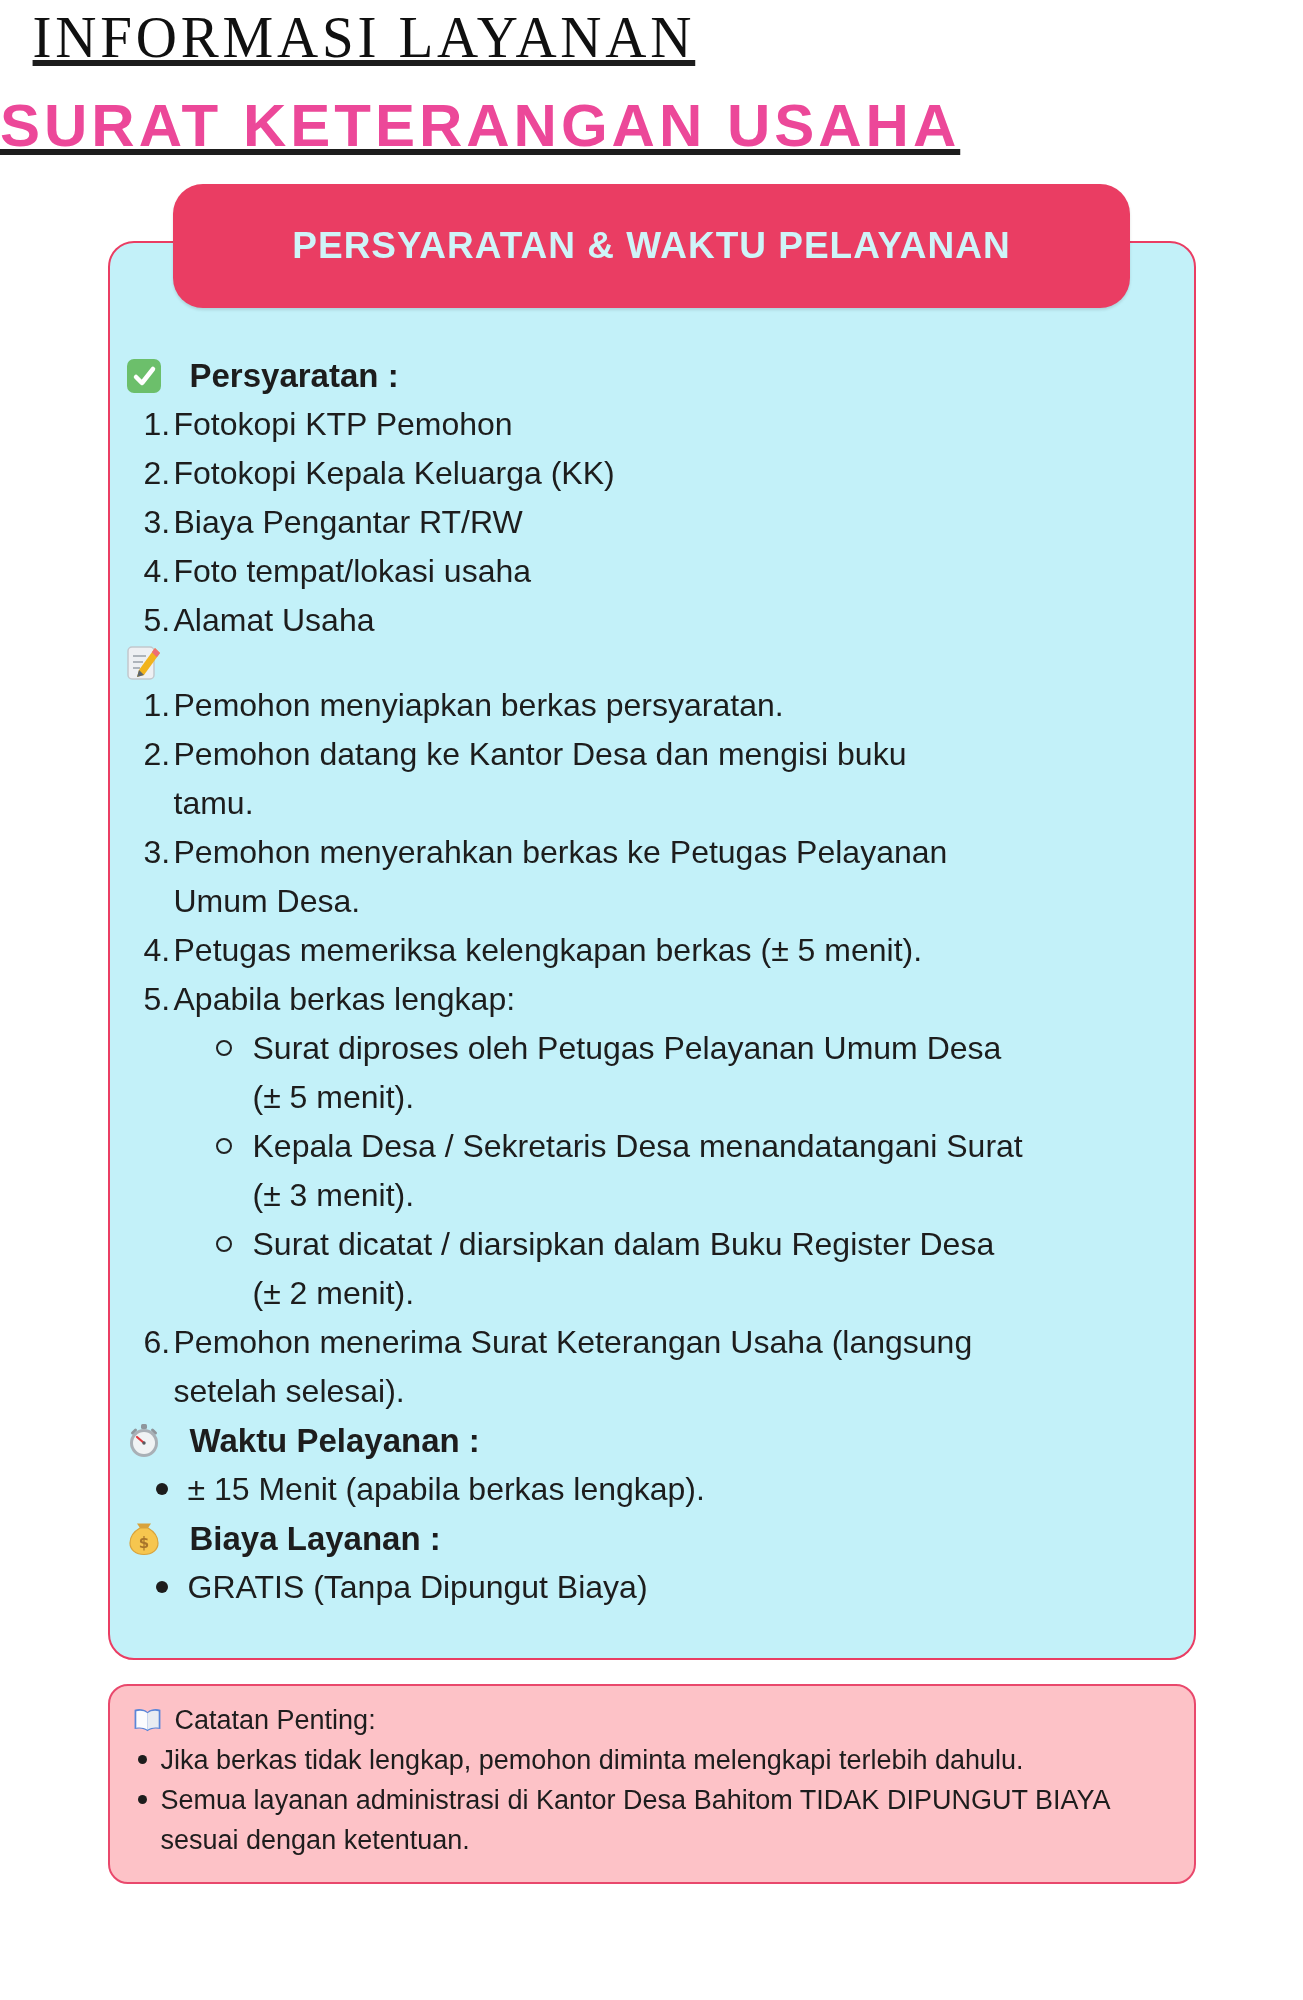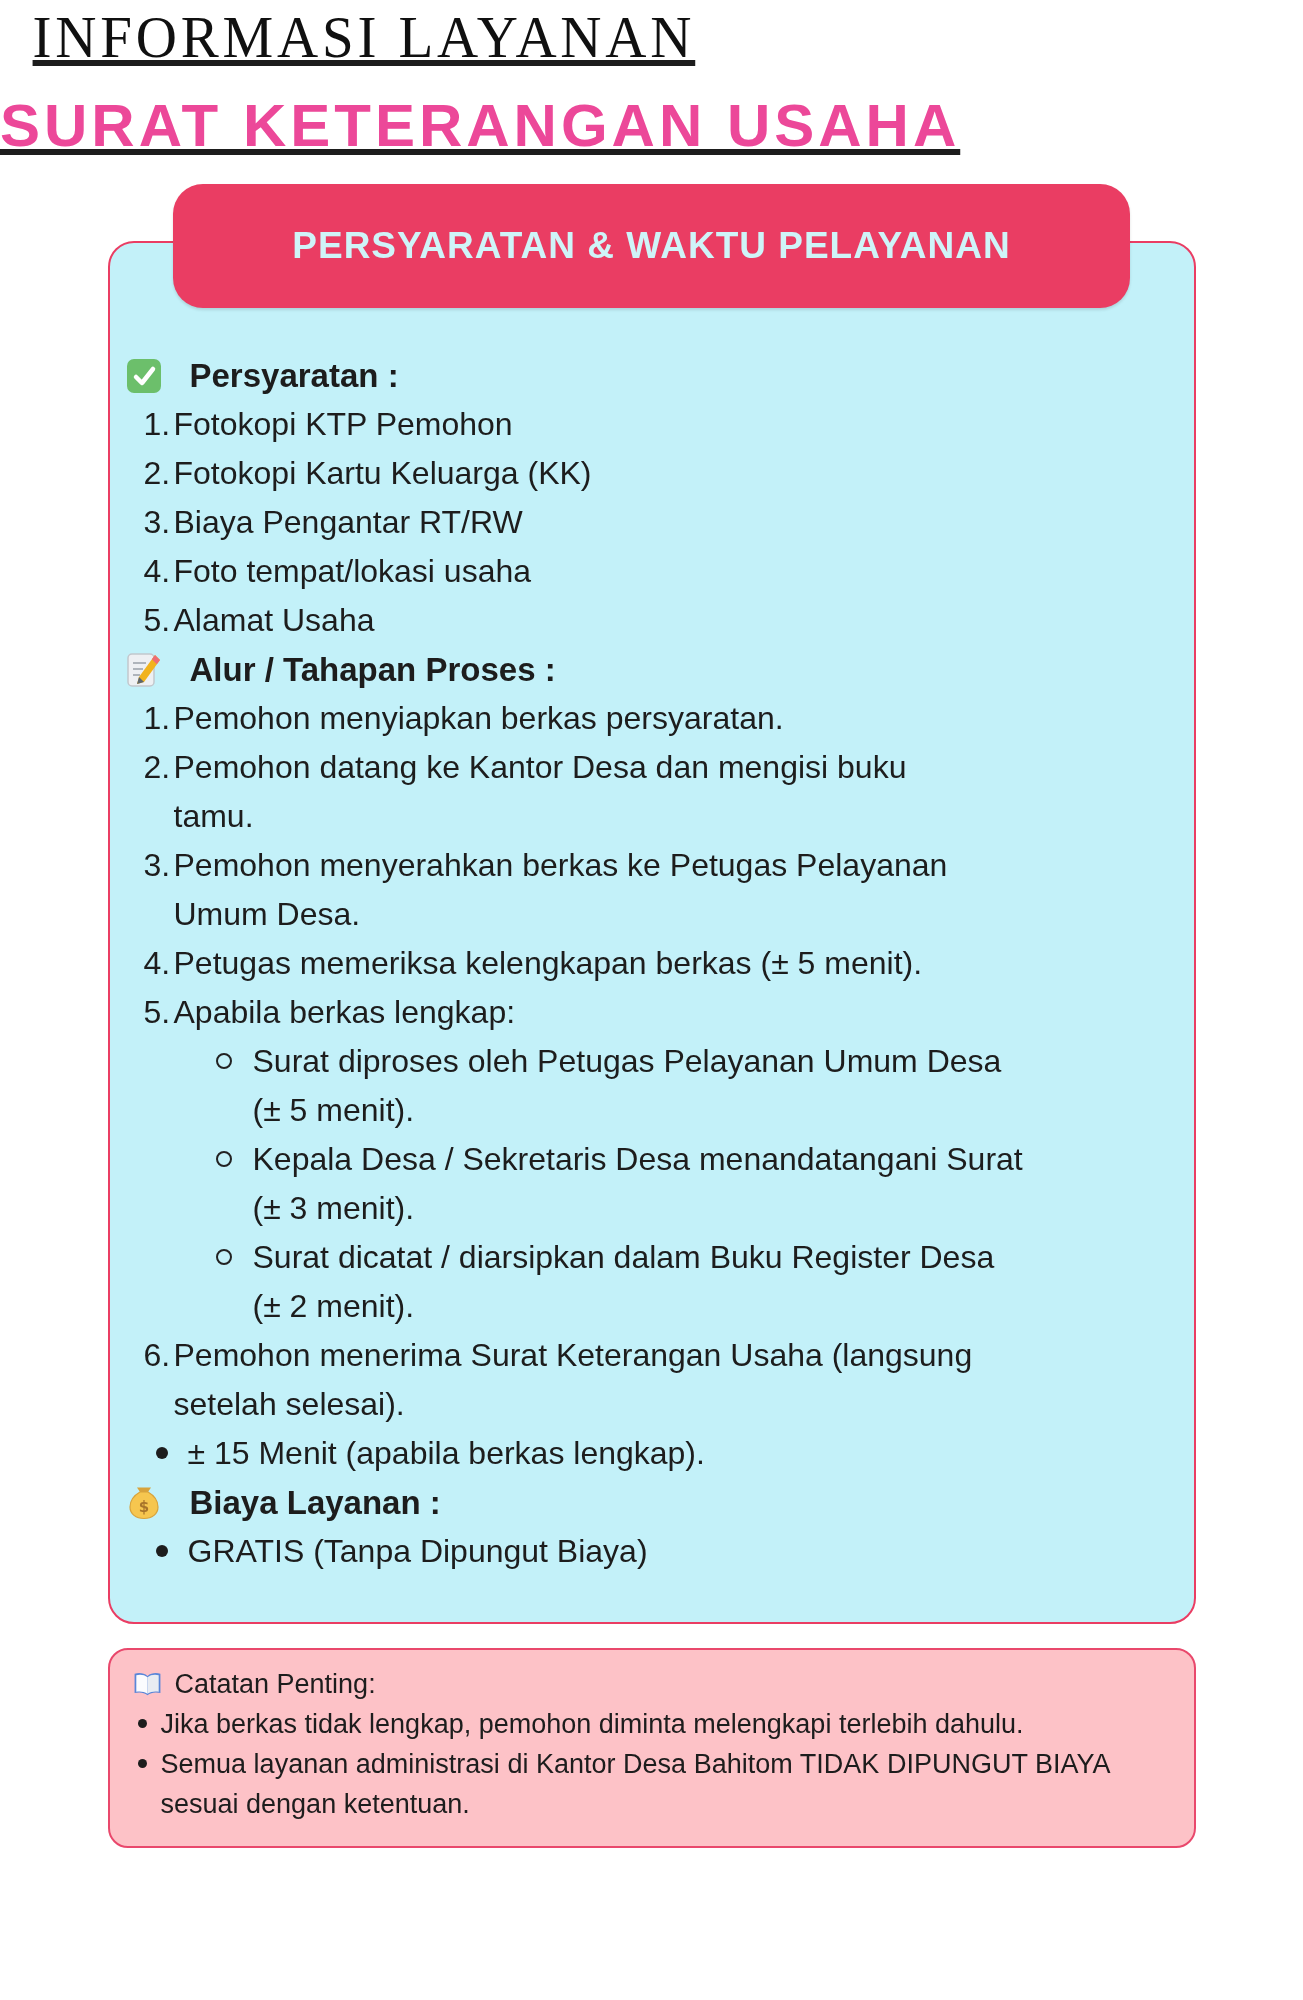--- a/index.html
+++ b/index.html
@@ -72,21 +72,21 @@
           </svg>
         </span>
         <span class="sec-title">Persyaratan :</span>
       </div>
       <div class="item">
         <span class="num">1.</span>
         <span class="txt">Fotokopi KTP Pemohon</span>
       </div>
       <div class="item">
         <span class="num">2.</span>
-        <span class="txt">Fotokopi Kartu Keluarga (KK)</span>
+        <span class="txt">Fotokopi Kepala Keluarga (KK)</span>
       </div>
       <div class="item">
         <span class="num">3.</span>
         <span class="txt">Biaya Pengantar RT/RW</span>
       </div>
       <div class="item">
         <span class="num">4.</span>
         <span class="txt">Foto tempat/lokasi usaha</span>
       </div>
       <div class="item">
@@ -98,21 +98,20 @@
           <svg viewBox="0 0 36 36">
             <rect x="2" y="2" width="26" height="32" rx="4" fill="#eef0f3" stroke="#c2c7cd" stroke-width="1.5"></rect>
             <line x1="7" y1="11" x2="20" y2="11" stroke="#aeb4bb" stroke-width="2"></line>
             <line x1="7" y1="17" x2="17" y2="17" stroke="#aeb4bb" stroke-width="2"></line>
             <line x1="7" y1="23" x2="14" y2="23" stroke="#aeb4bb" stroke-width="2"></line>
             <path d="M29 3 l5 5 L18 30 l-7 2 2-7 Z" fill="#f1b31c"></path>
             <path d="M29 3 l5 5 -3.2 4.2 -5-5 Z" fill="#ee6d74"></path>
             <path d="M13 25 l-2 7 7-2 Z" fill="#5d666e"></path>
           </svg>
         </span>
-        <span class="sec-title">Alur / Tahapan Proses :</span>
       </div>
       <div class="item">
         <span class="num">1.</span>
         <span class="txt">Pemohon menyiapkan berkas persyaratan.</span>
       </div>
       <div class="item">
         <span class="num">2.</span>
         <span class="txt">Pemohon datang ke Kantor Desa dan mengisi buku tamu.</span>
       </div>
       <div class="item">
@@ -135,20 +134,34 @@
         <span class="circ"></span>
         <span class="txt">Kepala Desa / Sekretaris Desa menandatangani Surat (±&nbsp;3&nbsp;menit).</span>
       </div>
       <div class="sub">
         <span class="circ"></span>
         <span class="txt">Surat dicatat / diarsipkan dalam Buku Register Desa (±&nbsp;2&nbsp;menit).</span>
       </div>
       <div class="item">
         <span class="num">6.</span>
         <span class="txt">Pemohon menerima Surat Keterangan Usaha (langsung setelah selesai).</span>
+      </div>
+      <div class="sec-hdr">
+        <span class="sec-icon">
+          <svg viewBox="0 0 36 36">
+            <rect x="15" y="1" width="6" height="5" rx="1.5" fill="#8f969c"></rect>
+            <line x1="26.5" y1="7" x2="29.5" y2="10" stroke="#8f969c" stroke-width="3" stroke-linecap="round"></line>
+            <line x1="9.5" y1="7" x2="6.5" y2="10" stroke="#8f969c" stroke-width="3" stroke-linecap="round"></line>
+            <circle cx="18" cy="20" r="14" fill="#a9b0b6"></circle>
+            <circle cx="18" cy="20" r="11" fill="#f0f3f4"></circle>
+            <line x1="18" y1="20" x2="11" y2="14" stroke="#e0393e" stroke-width="2.2" stroke-linecap="round"></line>
+            <circle cx="18" cy="20" r="1.7" fill="#555b60"></circle>
+          </svg>
+        </span>
+        <span class="sec-title">Waktu Pelayanan :</span>
       </div>
       <div class="bul">
         <span class="dot"></span>
         <span class="txt">± 15 Menit (apabila berkas lengkap).</span>
       </div>
       <div class="sec-hdr">
         <span class="sec-icon">
           <svg viewBox="0 0 36 36">
             <path d="M14 7 L11 2.5 h14 L22 7 Z" fill="#d8a33c"></path>
             <path d="M14 7 h8 c7 4 10 9.5 10 15 c0 7 -6 11.5 -14 11.5 S4 29 4 22 C4 16.5 7 11 14 7 Z" fill="#f6c64f" stroke="#d8a33c" stroke-width="1.2"></path>

